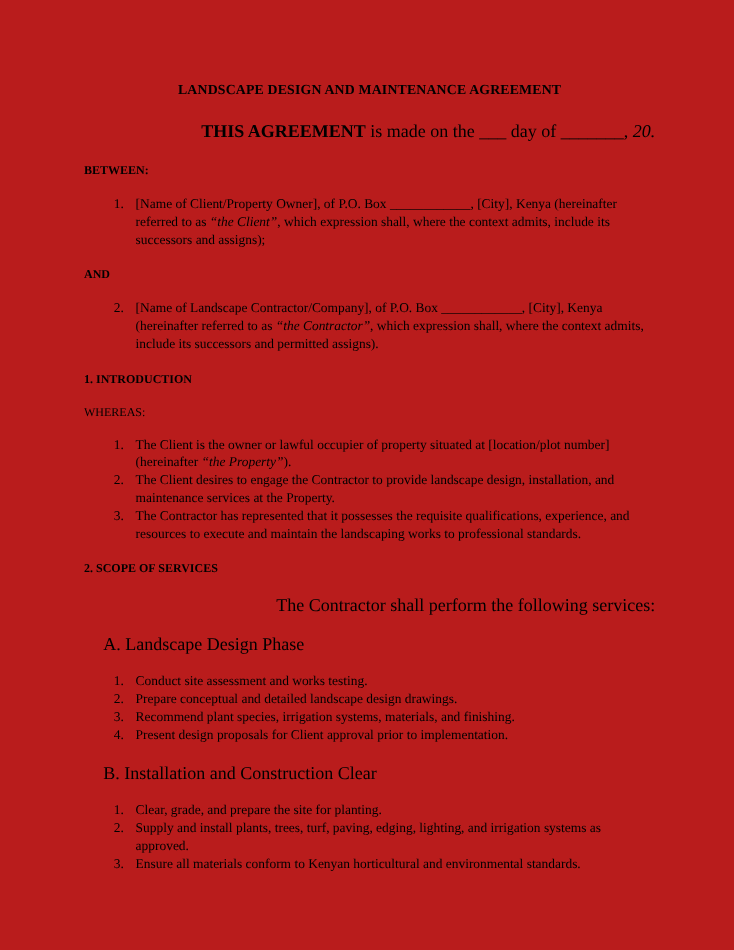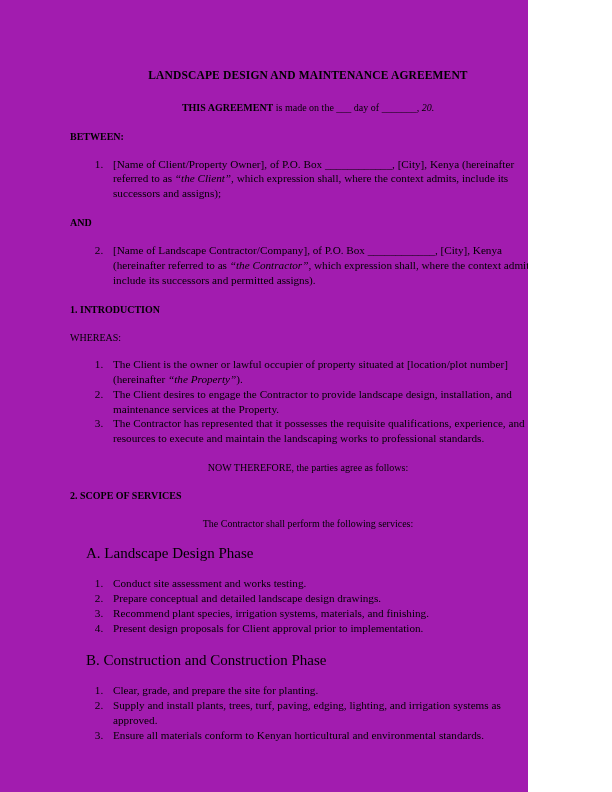--- a/index.html
+++ b/index.html
@@ -8,46 +8,46 @@
     padding: 0;
     background: #ffffff;
   }
   body {
     font-family: "Liberation Serif", "DejaVu Serif", serif;
     color: #000000;
     -webkit-font-smoothing: antialiased;
   }
   .page {
     position: relative;
-    width: 528px;
+    width: 612px;
     height: 792px;
-    background: #a21caf;
+    background: #b91c1c;
     overflow: hidden;
     box-sizing: border-box;
     padding: 0;
   }
   .content {
     position: absolute;
     left: 70px;
     top: 68px;
     width: 476px;
   }
   .doc-title {
     text-align: center;
     font-weight: bold;
     font-size: 11.5px;
     letter-spacing: 0.15px;
     margin: 0 0 19px 0;
     line-height: 1.25;
   }
   p.para {
-    font-size: 10px;
+    font-size: 15px;
     line-height: 1.32;
     margin: 0 0 15px 0;
-    text-align: center;
+    text-align: right;
   }
   p.para.tight {
     margin-bottom: 13px;
   }
   .bold {
     font-weight: bold;
   }
   .ital {
     font-style: italic;
   }
@@ -122,36 +122,35 @@
     <div class="heading sect">1. INTRODUCTION</div>
 
     <div class="label-plain">WHEREAS:</div>
 
     <ol class="doc-list spaced">
       <li><span>The Client is the owner or lawful occupier of property situated at [location/plot number] (hereinafter </span><span class="ital">“the Property”</span><span>).</span></li>
       <li><span>The Client desires to engage the Contractor to provide landscape design, installation, and maintenance services at the Property.</span></li>
       <li><span>The Contractor has represented that it possesses the requisite qualifications, experience, and resources to execute and maintain the landscaping works to professional standards.</span></li>
     </ol>
 
-    <p class="para">NOW THEREFORE, the parties agree as follows:</p>
 
     <div class="heading sect">2. SCOPE OF SERVICES</div>
 
     <p class="para tight">The Contractor shall perform the following services:</p>
 
     <div class="phase-label">A. Landscape Design Phase</div>
 
     <ol class="doc-list sub-list">
       <li>Conduct site assessment and works testing.</li>
       <li>Prepare conceptual and detailed landscape design drawings.</li>
       <li>Recommend plant species, irrigation systems, materials, and finishing.</li>
       <li>Present design proposals for Client approval prior to implementation.</li>
     </ol>
 
-    <div class="phase-label">B. Construction and Construction Phase</div>
+    <div class="phase-label">B. Installation and Construction Clear</div>
 
     <ol class="doc-list sub-list">
       <li>Clear, grade, and prepare the site for planting.</li>
       <li>Supply and install plants, trees, turf, paving, edging, lighting, and irrigation systems as approved.</li>
       <li>Ensure all materials conform to Kenyan horticultural and environmental standards.</li>
     </ol>
 
   </div>
 </div>
 

